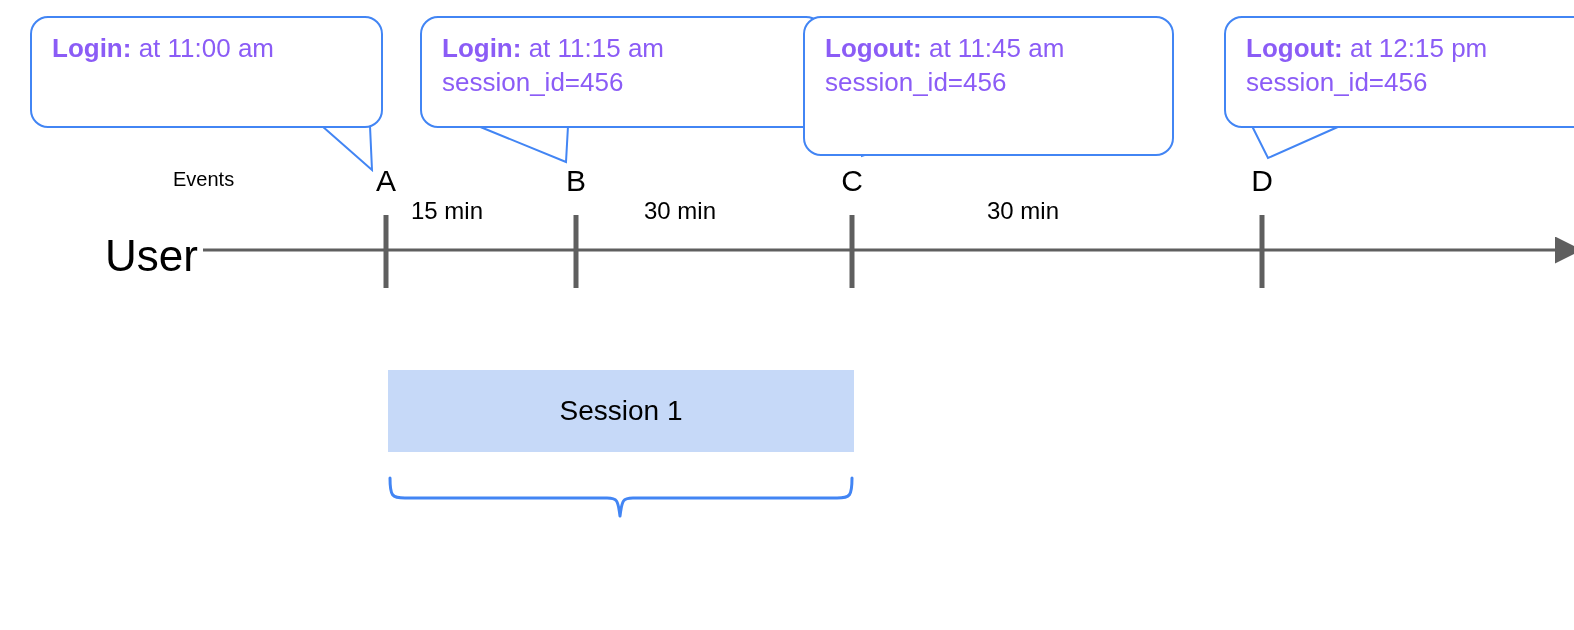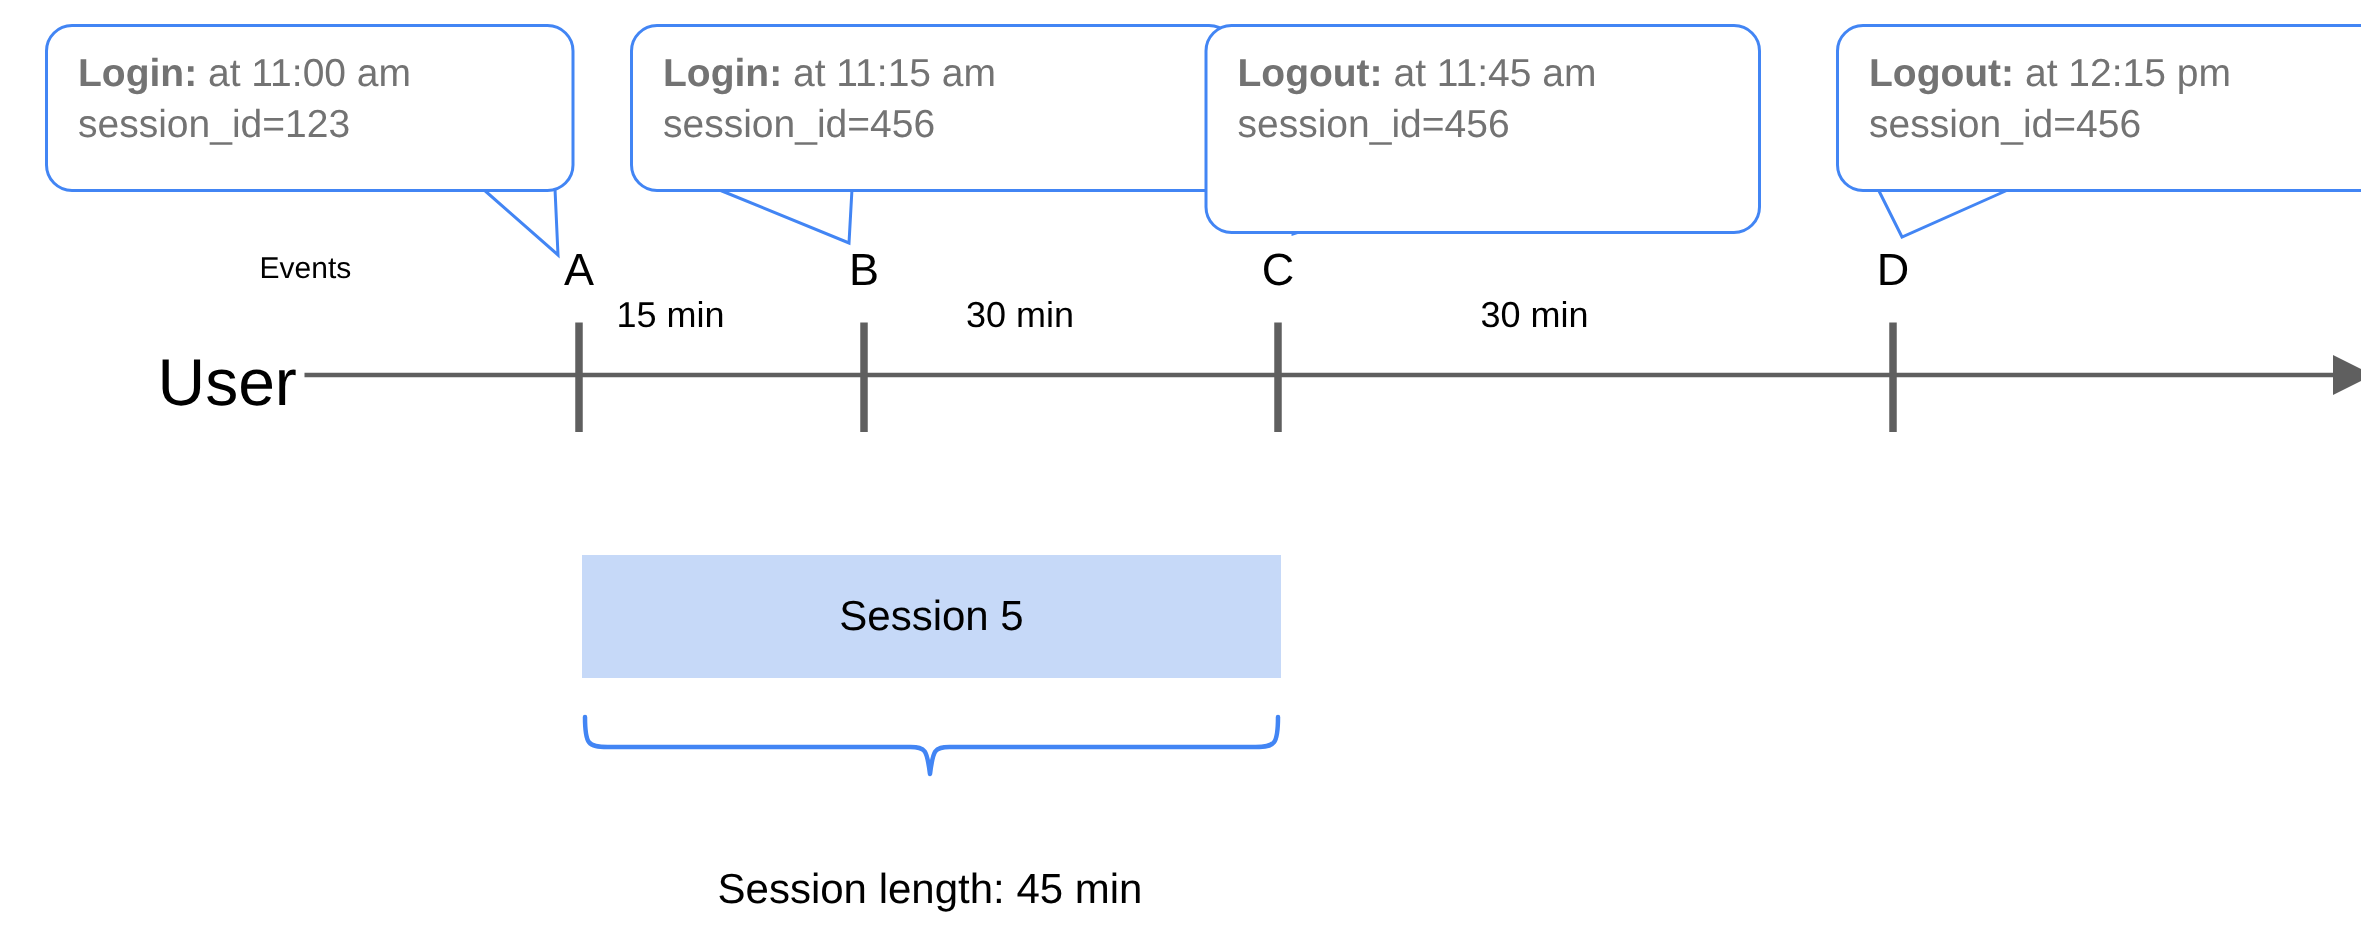--- a/index.html
+++ b/index.html
@@ -30,21 +30,21 @@
   
   .callout {
     position: absolute;
     box-sizing: border-box;
     border: 2px solid #4285f4;
     border-radius: 18px;
     background: #ffffff;
     padding: 14px 18px 28px 20px;
     line-height: 1.30;
     font-size: 26px;
-    color: #737373;
+    color: #8b5cf6;
     white-space: nowrap;
   }
   .callout .line { display: block; }
   .callout b { font-weight: bold; }
 
   
   .axis-name {
     position: absolute;
     font-size: 44px;
     color: #000000;
@@ -133,21 +133,20 @@
                L 607 498
                C 617 498, 618 500, 620 516
                C 622 500, 623 498, 633 498
                L 837 498
                C 850 498, 852 496, 852 478" fill="none" stroke="#4285f4" stroke-width="3" stroke-linecap="round" stroke-linejoin="round"></path>
     </g>
   </svg>
 
   <div class="callout" style="left:30px; top:16px; width:353px; height:112px;">
     <span class="line"><b>Login:</b><span> at 11:00 am</span></span>
-    <span class="line">session_id=123</span>
   </div>
 
   <div class="callout" style="left:420px; top:16px; width:404px; height:112px;">
     <span class="line"><b>Login:</b><span> at 11:15 am</span></span>
     <span class="line">session_id=456</span>
   </div>
 
   <div class="callout" style="left:803px; top:16px; width:371px; height:140px;">
     <span class="line"><b>Logout:</b><span> at 11:45 am</span></span>
     <span class="line">session_id=456</span>
@@ -165,18 +164,17 @@
   <div class="tick-label" style="left:366px; top:164px; width:40px;">A</div>
   <div class="tick-label" style="left:556px; top:164px; width:40px;">B</div>
   <div class="tick-label" style="left:832px; top:164px; width:40px;">C</div>
   <div class="tick-label" style="left:1242px; top:164px; width:40px;">D</div>
 
   <div class="interval-label" style="left:411px; top:197px; width:140px;">15 min</div>
   <div class="interval-label" style="left:644px; top:197px; width:140px;">30 min</div>
   <div class="interval-label" style="left:987px; top:197px; width:140px;">30 min</div>
 
   <div class="session-bar" style="left:388px; top:370px; width:466px; height:82px;">
-    <span>Session 5</span>
+    <span>Session 1</span>
   </div>
 
-  <div class="caption" style="left:420px; top:577px; width:400px;">Session length: 45 min</div>
 
 </div>
 
 </body></html>

